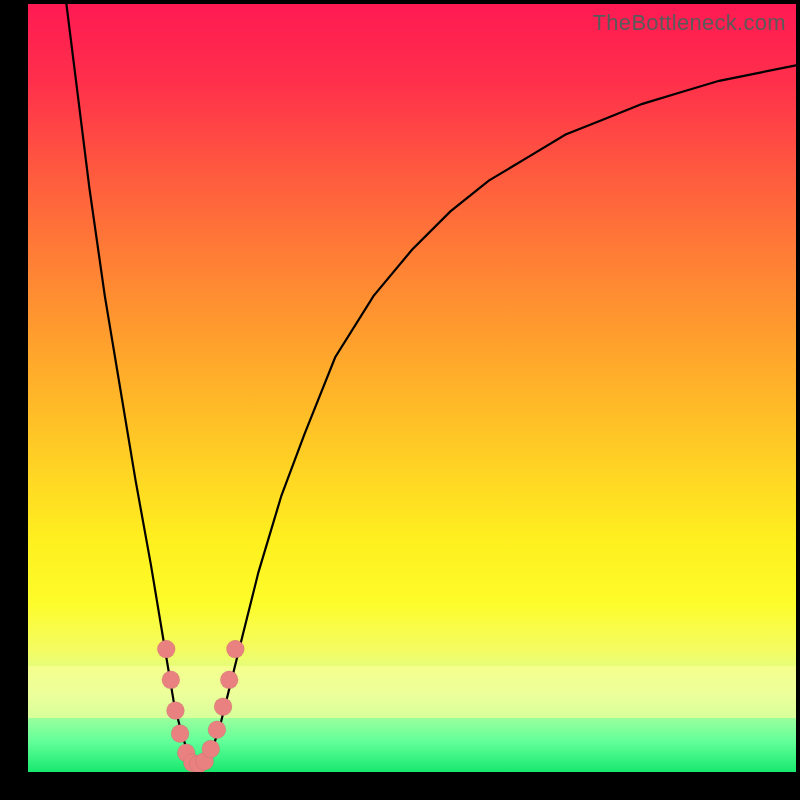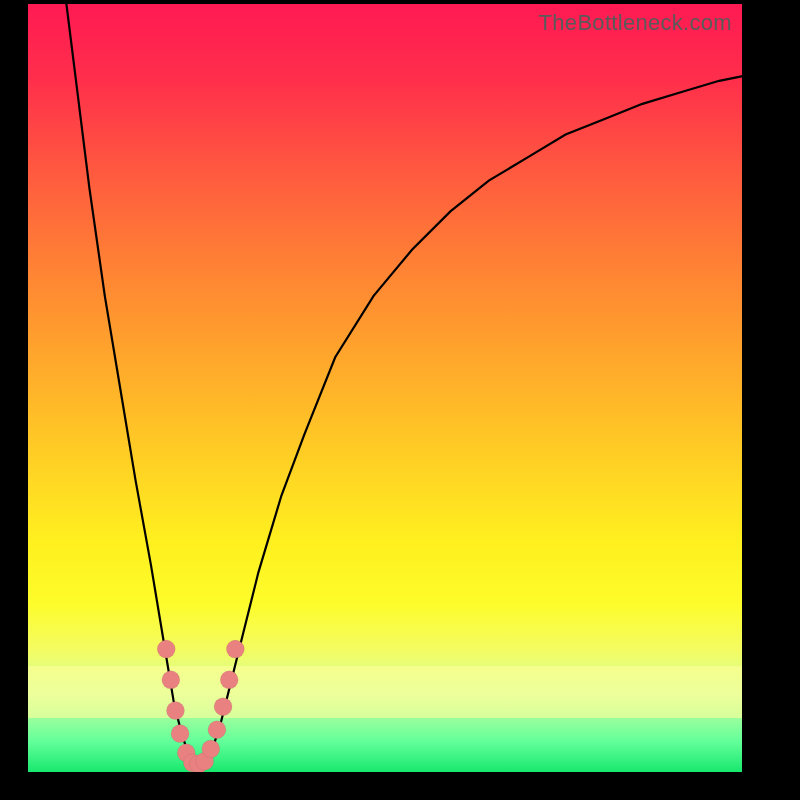--- a/index.html
+++ b/index.html
@@ -14,21 +14,21 @@
   .frame {
     position: relative;
     width: 800px;
     height: 800px;
     background: #000;
   }
   .plot {
     position: absolute;
     left: 28px;
     top: 4px;
-    width: 714px;
+    width: 768px;
     height: 768px;
     
     background: linear-gradient(
       to bottom,
       #ff1a53 0%,
       #ff2f4b 10%,
       #ff5a3f 22%,
       #ff7b36 32%,
       #ff9a2e 42%,
       #ffb928 52%,

